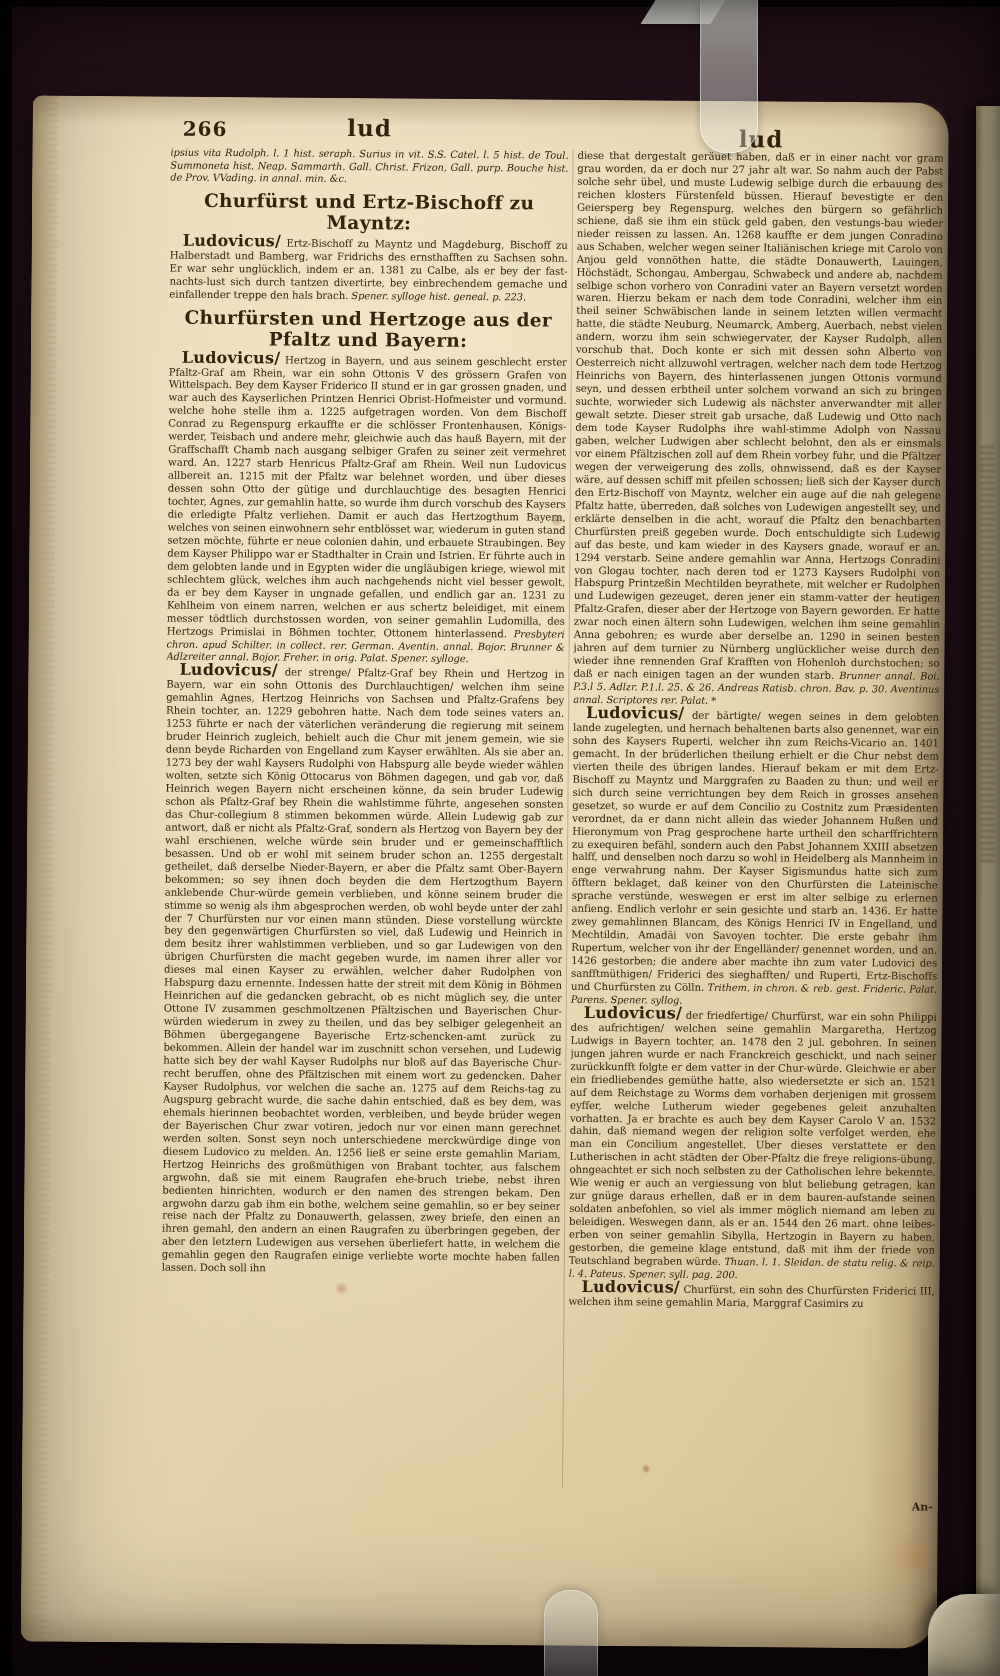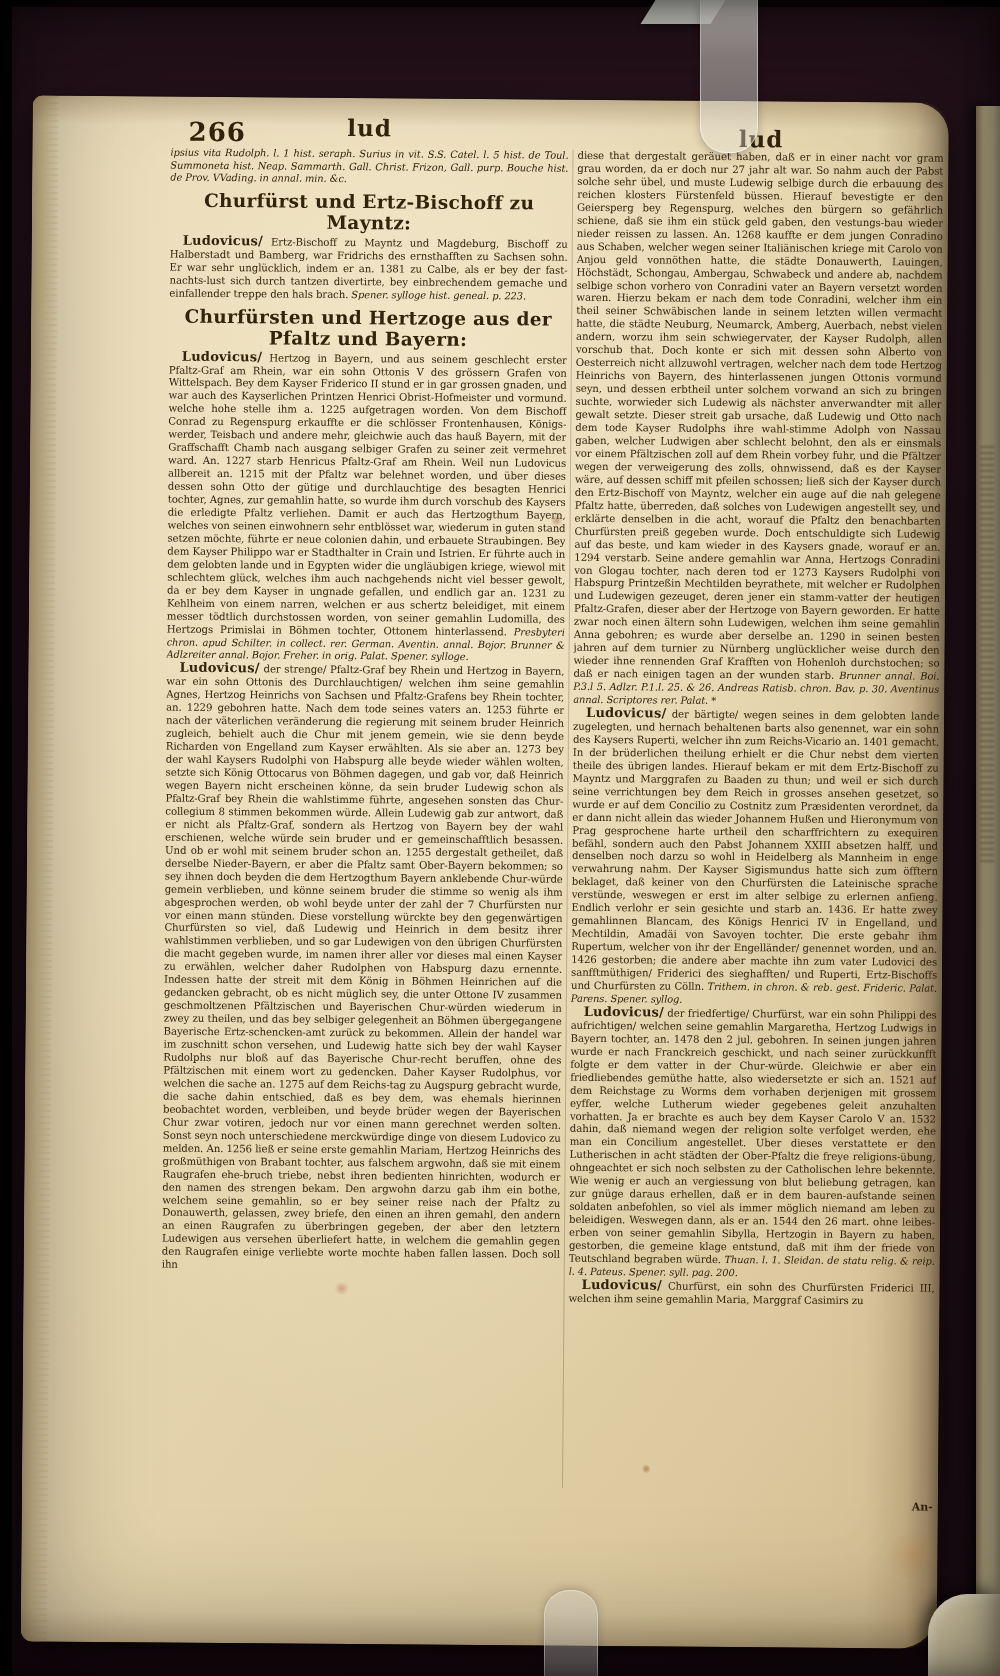--- a/index.html
+++ b/index.html
@@ -30,35 +30,35 @@
       background:linear-gradient(0deg, rgba(115,82,44,.24), rgba(115,82,44,0));}
   .stain{position:absolute;border-radius:50%;pointer-events:none;}
   .stain.s1{left:619px;top:1364px;width:10px;height:9px;background:radial-gradient(circle,rgba(140,80,30,.55),rgba(140,80,30,0) 70%);}
   .stain.s2{left:860px;top:1430px;width:60px;height:46px;background:radial-gradient(circle,rgba(190,120,50,.22),rgba(190,120,50,0) 70%);}
   .stain.s3{left:520px;top:415px;width:14px;height:12px;background:radial-gradient(circle,rgba(130,60,25,.4),rgba(130,60,25,0) 70%);}
   .stain.s4{left:310px;top:1184px;width:16px;height:13px;background:radial-gradient(circle,rgba(160,70,40,.35),rgba(160,70,40,0) 70%);}
 
   
   .print{color:#32230d;}
   .running-head{position:absolute;left:138px;top:16px;width:774px;height:34px;}
-  .pagenum{position:absolute;left:18px;top:4px;font-size:26px;font-weight:bold;letter-spacing:1px;}
+  .pagenum{position:absolute;left:12px;top:4px;font-size:20px;font-weight:bold;letter-spacing:1px;}
   .rh{position:absolute;top:0;font-size:23px;font-weight:bold;text-align:center;letter-spacing:1px;}
   .rh.left{left:0;width:398px;}
   .rh.right{left:407px;width:367px;top:8px;}
   .col{position:absolute;top:50px;height:1345px;overflow:hidden;text-align:justify;
        font-size:10.2px;line-height:12.95px;letter-spacing:-.1px;}
   .col.left{left:138px;width:398px;}
   .col.right{left:545px;width:366px;}
   .divider{position:absolute;left:540px;top:50px;width:1px;height:1338px;background:rgba(75,50,28,.28);}
   .blk{margin:0;}
   .blk.heading{text-align:center;font-weight:bold;font-size:18.5px;line-height:21px;margin:5px 0 3px 0;letter-spacing:.3px;}
   .blk.citation{font-style:italic;font-size:9.9px;line-height:12.6px;}
   .blk.entry{text-indent:13px;}
   .blk.continuation{text-indent:0;}
-  .lead{font-weight:bold;font-size:13px;letter-spacing:.2px;}
+  .lead{font-weight:bold;font-size:16px;letter-spacing:.2px;}
   .src{font-style:italic;font-size:9.9px;}
   .catchword{position:absolute;left:545px;top:1398px;width:366px;text-align:right;
        font-size:11px;font-weight:bold;}
 
   
   .next-page-sliver{position:absolute;left:976px;top:106px;width:24px;height:1570px;
       background:linear-gradient(90deg,#8d7a58 0%,#c8b98f 30%,#d9caa2 70%,#cdbd93 100%);
       box-shadow:-6px 0 10px rgba(0,0,0,.55);}
   .sliver-text{position:absolute;left:4px;top:340px;width:14px;height:420px;filter:blur(1px);
       background:repeating-linear-gradient(180deg, rgba(70,50,25,.35) 0 2px, rgba(0,0,0,0) 2px 6px);}

